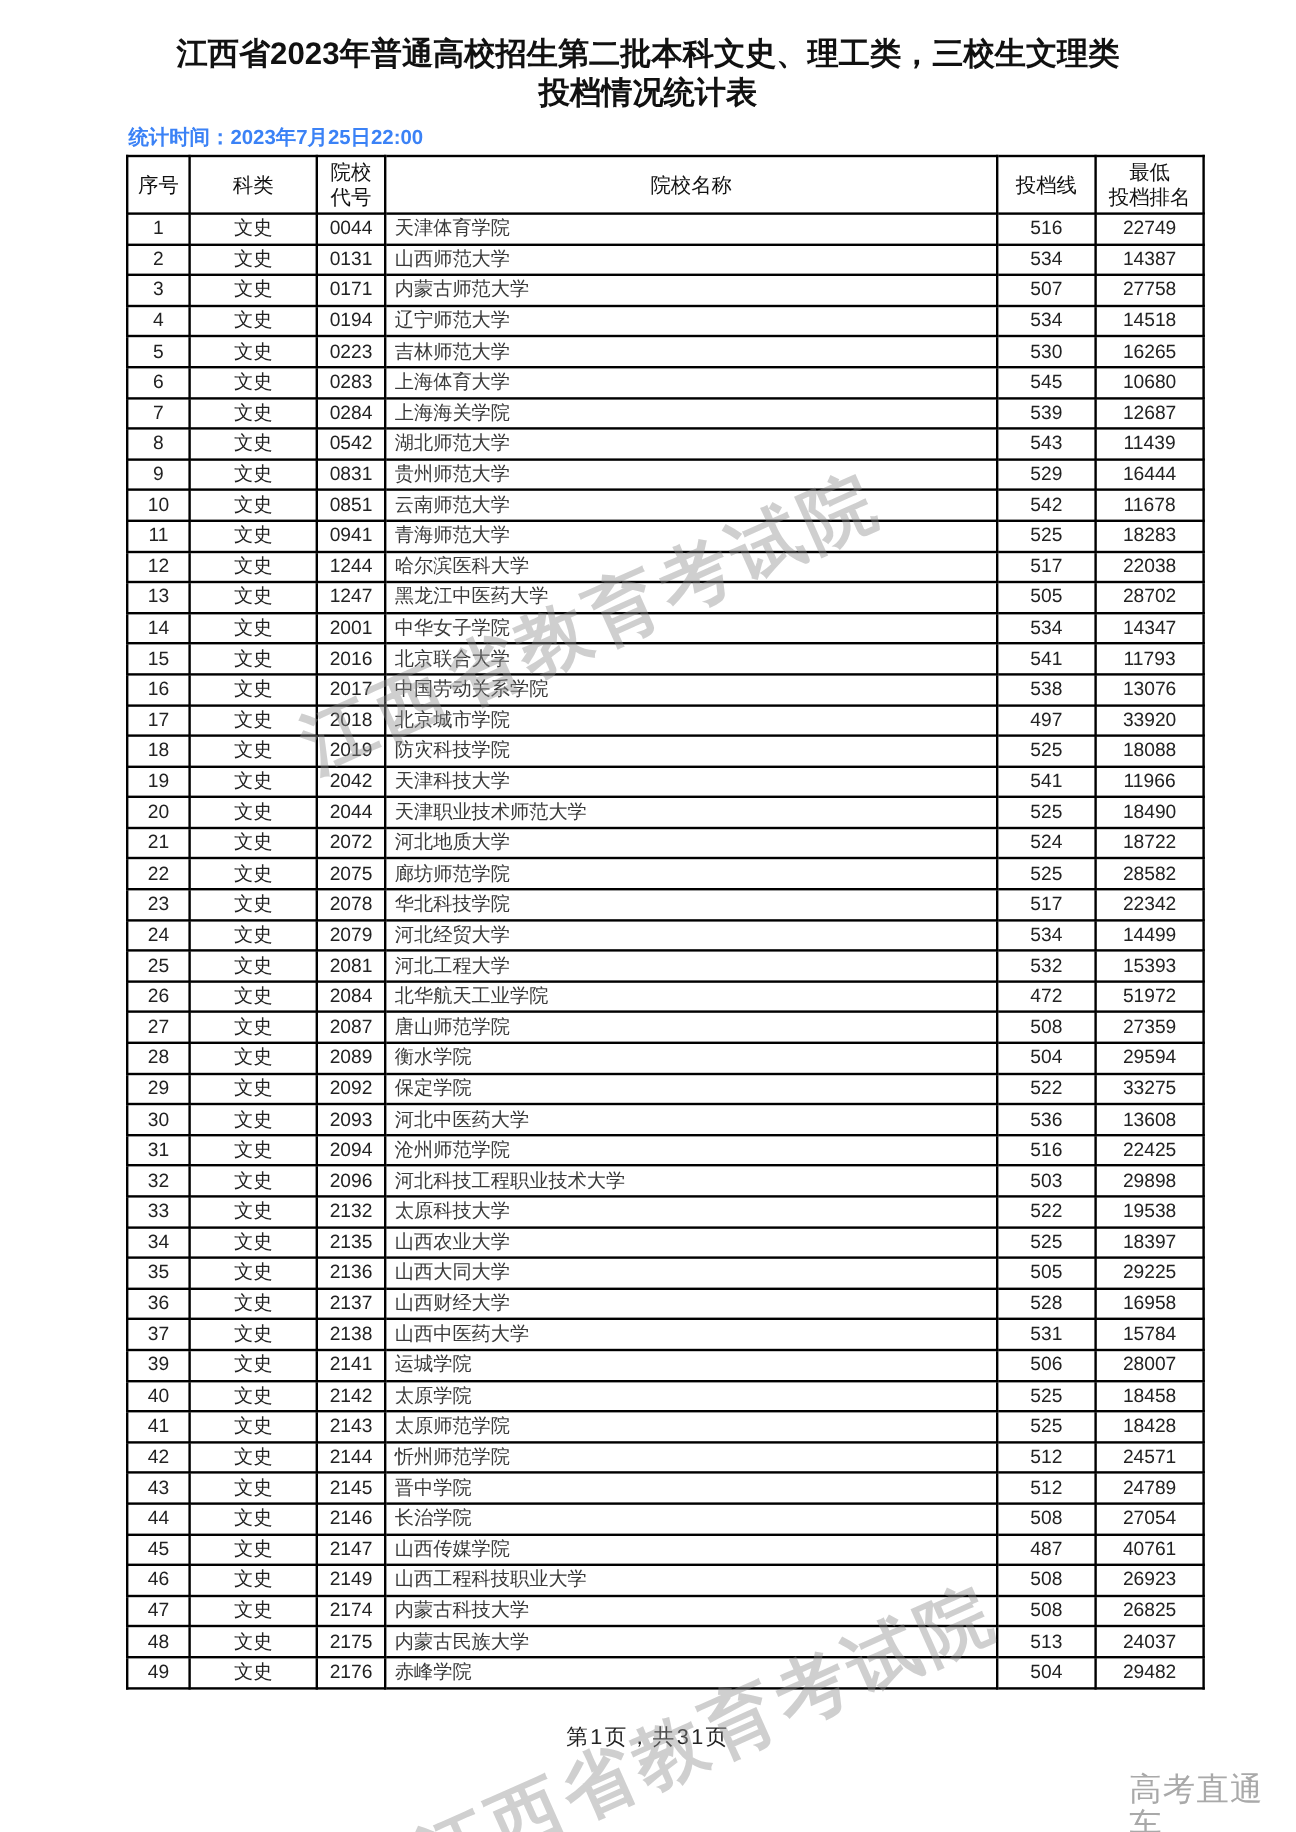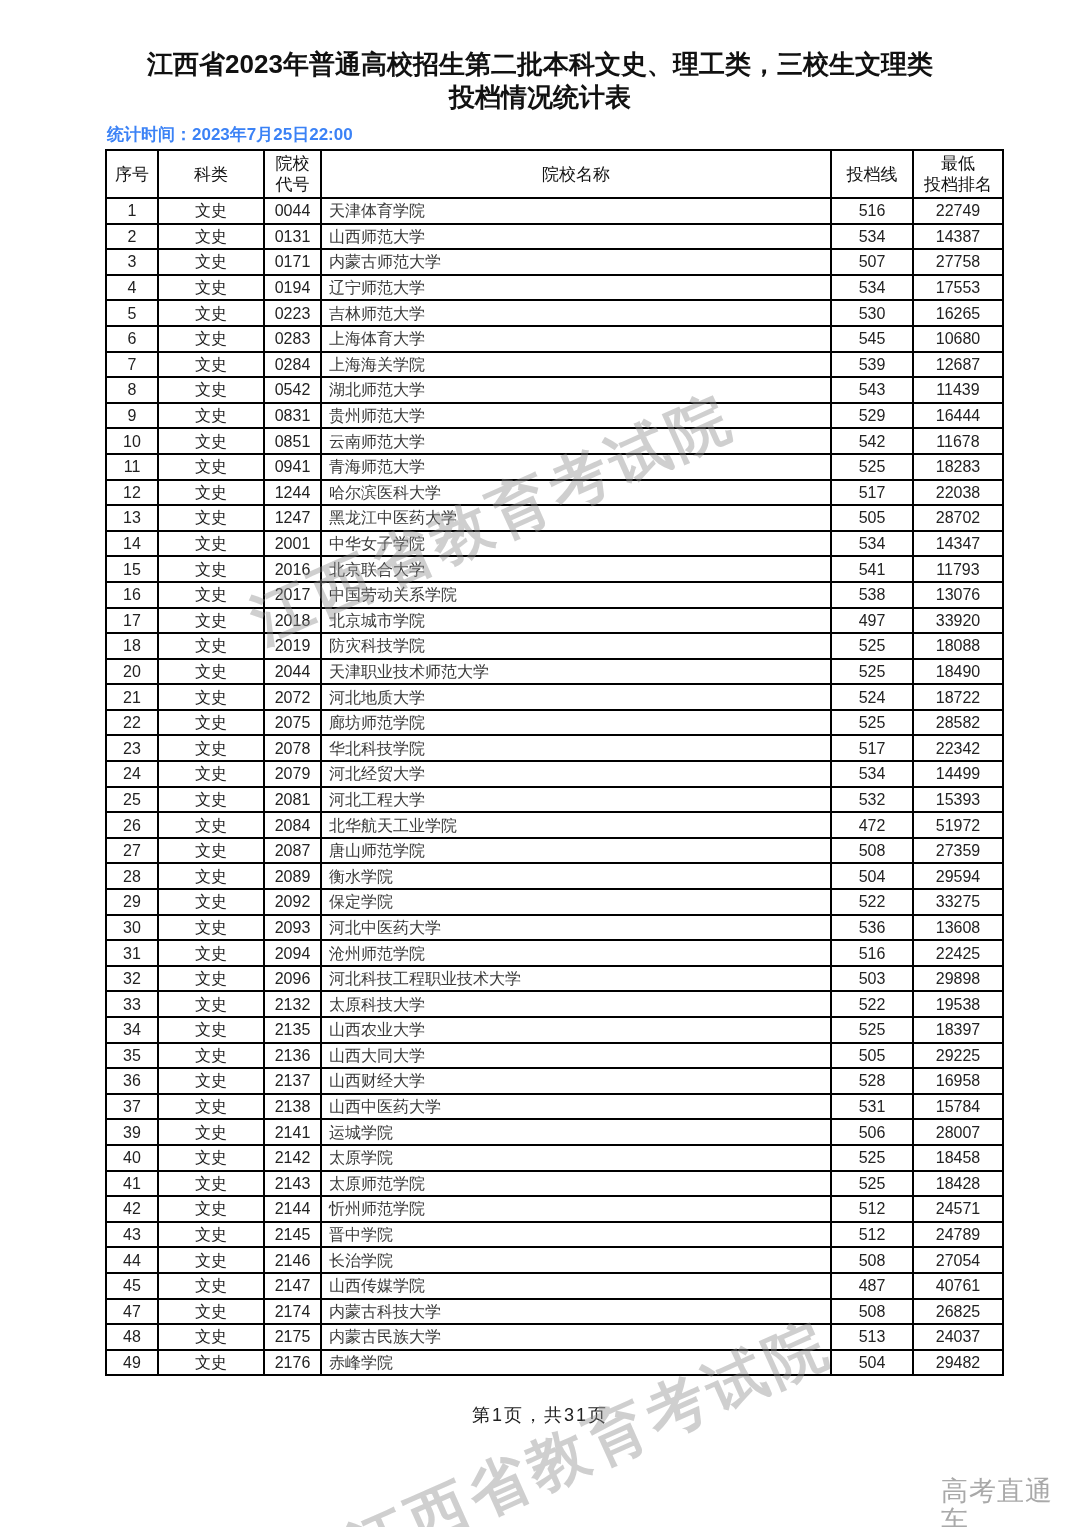--- a/index.html
+++ b/index.html
@@ -5,21 +5,21 @@
   html,body{margin:0;padding:0;background:#ffffff;}
   .page{
     position:relative;
     width:1080px;height:1527px;
     background:#ffffff;
     overflow:hidden;
     font-family:"Liberation Sans","DejaVu Sans",sans-serif;
     color:#1c1c1c;
   }
   .title{
-    padding-top:48px;
+    padding-top:28px;
     text-align:center;
     font-size:26px;
     font-weight:bold;
     line-height:33px;
     color:#111;
   }
   .stats-time{
     margin:9px 0 3px 107px;
     font-size:17px;
     font-weight:bold;
@@ -145,21 +145,21 @@
           <td class="col3">内蒙古师范大学</td>
           <td class="col4">507</td>
           <td class="col5">27758</td>
         </tr>
         <tr>
           <td class="col0">4</td>
           <td class="col1">文史</td>
           <td class="col2">0194</td>
           <td class="col3">辽宁师范大学</td>
           <td class="col4">534</td>
-          <td class="col5">17553</td>
+          <td class="col5">14518</td>
         </tr>
         <tr>
           <td class="col0">5</td>
           <td class="col1">文史</td>
           <td class="col2">0223</td>
           <td class="col3">吉林师范大学</td>
           <td class="col4">530</td>
           <td class="col5">16265</td>
         </tr>
         <tr>
@@ -260,20 +260,28 @@
         </tr>
         <tr>
           <td class="col0">18</td>
           <td class="col1">文史</td>
           <td class="col2">2019</td>
           <td class="col3">防灾科技学院</td>
           <td class="col4">525</td>
           <td class="col5">18088</td>
         </tr>
         <tr>
+          <td class="col0">19</td>
+          <td class="col1">文史</td>
+          <td class="col2">2042</td>
+          <td class="col3">天津科技大学</td>
+          <td class="col4">541</td>
+          <td class="col5">11966</td>
+        </tr>
+        <tr>
           <td class="col0">20</td>
           <td class="col1">文史</td>
           <td class="col2">2044</td>
           <td class="col3">天津职业技术师范大学</td>
           <td class="col4">525</td>
           <td class="col5">18490</td>
         </tr>
         <tr>
           <td class="col0">21</td>
           <td class="col1">文史</td>
@@ -460,20 +468,28 @@
         </tr>
         <tr>
           <td class="col0">45</td>
           <td class="col1">文史</td>
           <td class="col2">2147</td>
           <td class="col3">山西传媒学院</td>
           <td class="col4">487</td>
           <td class="col5">40761</td>
         </tr>
         <tr>
+          <td class="col0">46</td>
+          <td class="col1">文史</td>
+          <td class="col2">2149</td>
+          <td class="col3">山西工程科技职业大学</td>
+          <td class="col4">508</td>
+          <td class="col5">26923</td>
+        </tr>
+        <tr>
           <td class="col0">47</td>
           <td class="col1">文史</td>
           <td class="col2">2174</td>
           <td class="col3">内蒙古科技大学</td>
           <td class="col4">508</td>
           <td class="col5">26825</td>
         </tr>
         <tr>
           <td class="col0">48</td>
           <td class="col1">文史</td>

